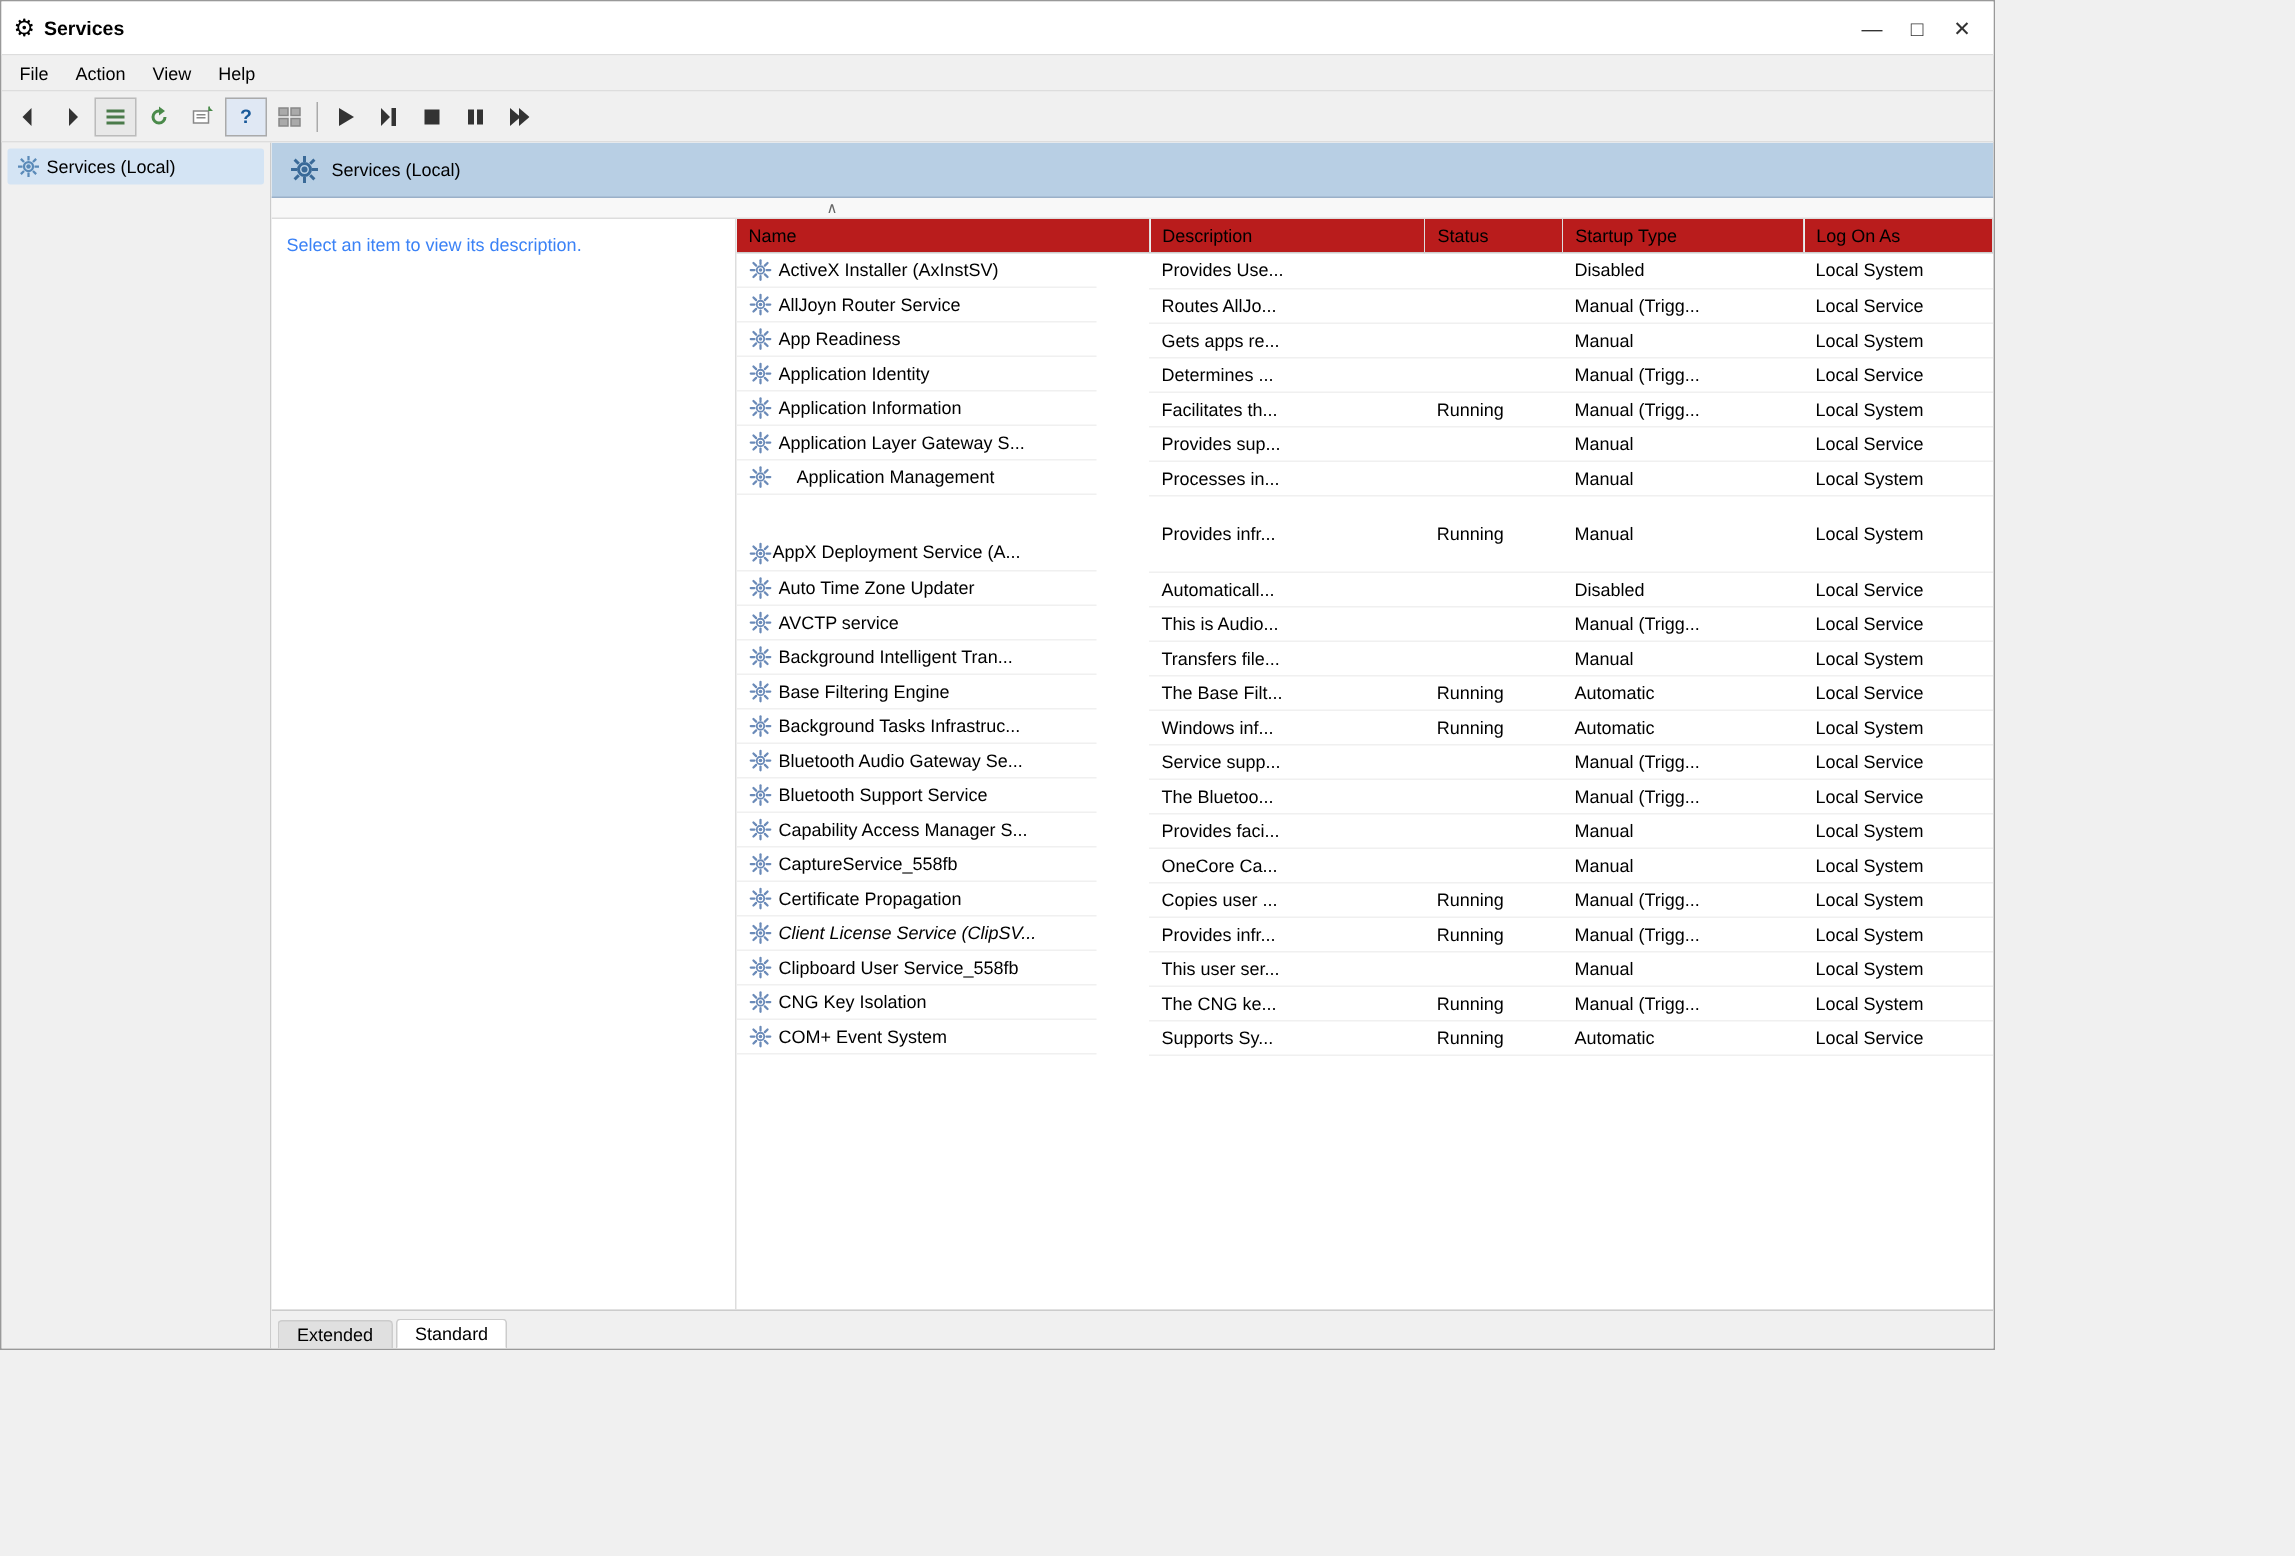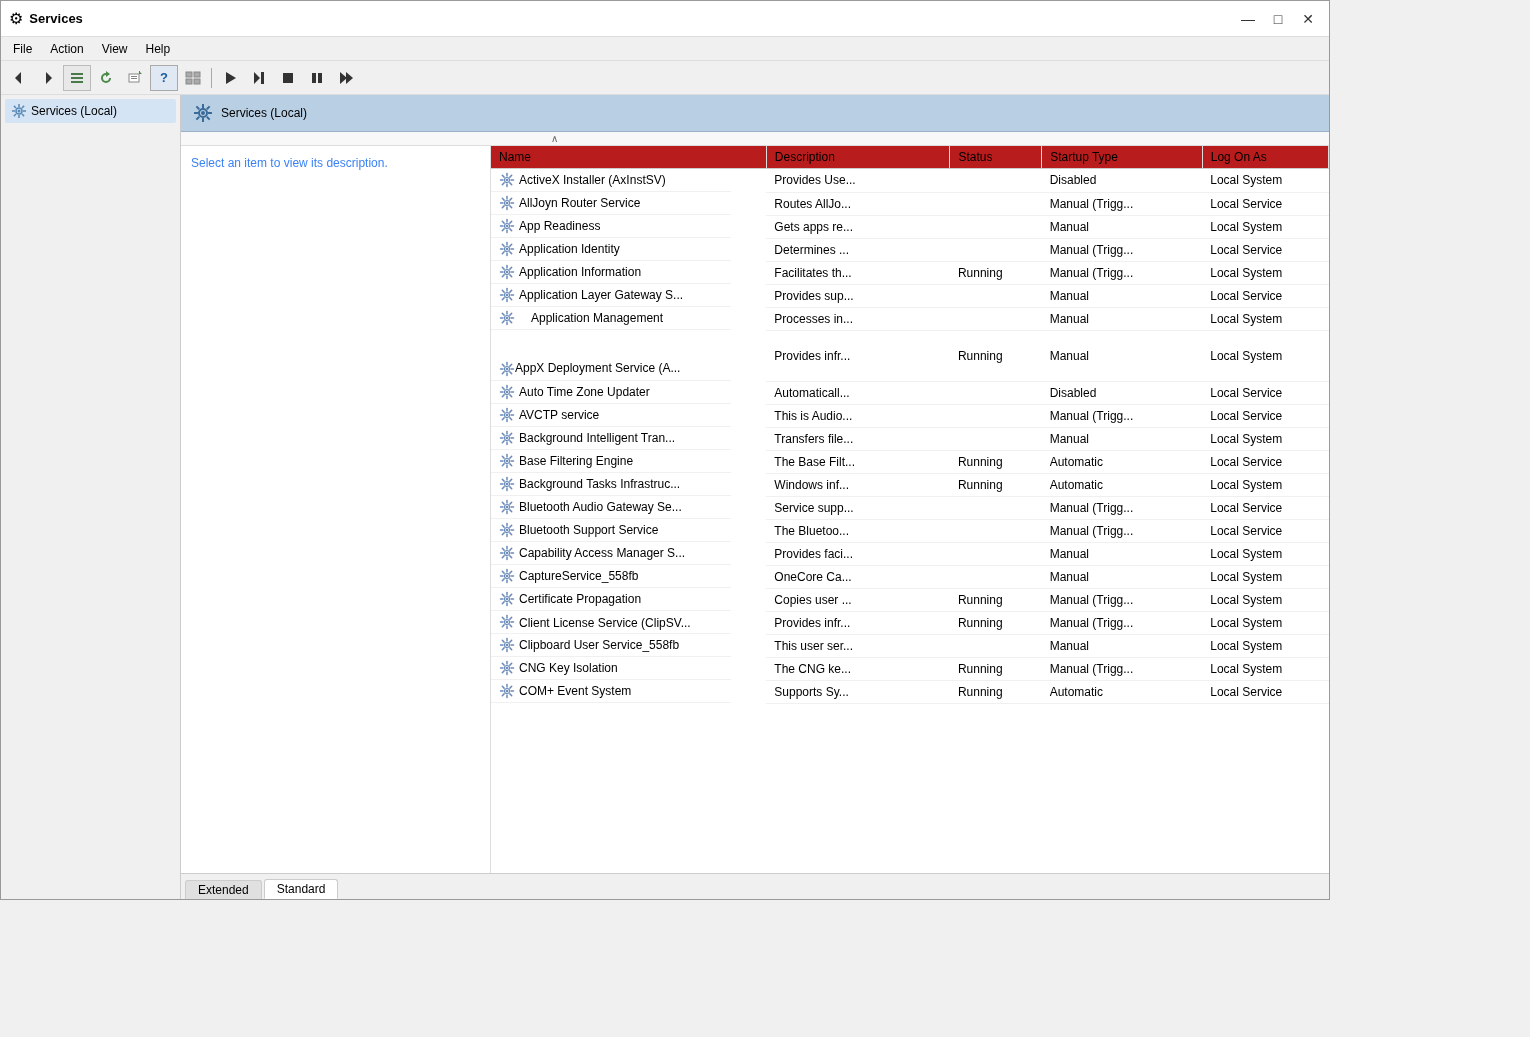--- a/index.html
+++ b/index.html
@@ -778,21 +778,21 @@
       <circle cx="8" cy="8" r="1.2" fill="#6a8ab8"></circle>
     </svg>
                     <span style="overflow: hidden; text-overflow: ellipsis; white-space: nowrap;">Certificate Propagation</span>
                   </td>
                   <td class="col-desc">Copies user ...</td>
                   <td class="col-status">Running</td>
                   <td class="col-startup">Manual (Trigg...</td>
                   <td class="col-logon">Local System</td>
                 </tr>
                 <tr>
-                  <td class="col-name" style="display: flex; align-items: flex-end; gap: 4px;">
+                  <td class="col-name" style="display: flex; align-items: center; gap: 4px; font-style: italic;">
                     <svg width="16" height="16" viewBox="0 0 16 16" style="flex-shrink: 0;">
       <circle cx="8" cy="8" r="2.5" fill="none" stroke="#6a8ab8" stroke-width="1.2"></circle>
       <g stroke="#6a8ab8" stroke-width="1.5" stroke-linecap="round">
         <line x1="8" y1="1.5" x2="8" y2="4"></line>
         <line x1="8" y1="12" x2="8" y2="14.5"></line>
         <line x1="1.5" y1="8" x2="4" y2="8"></line>
         <line x1="12" y1="8" x2="14.5" y2="8"></line>
         <line x1="3.3" y1="3.3" x2="5.1" y2="5.1"></line>
         <line x1="10.9" y1="10.9" x2="12.7" y2="12.7"></line>
         <line x1="12.7" y1="3.3" x2="10.9" y2="5.1"></line>

